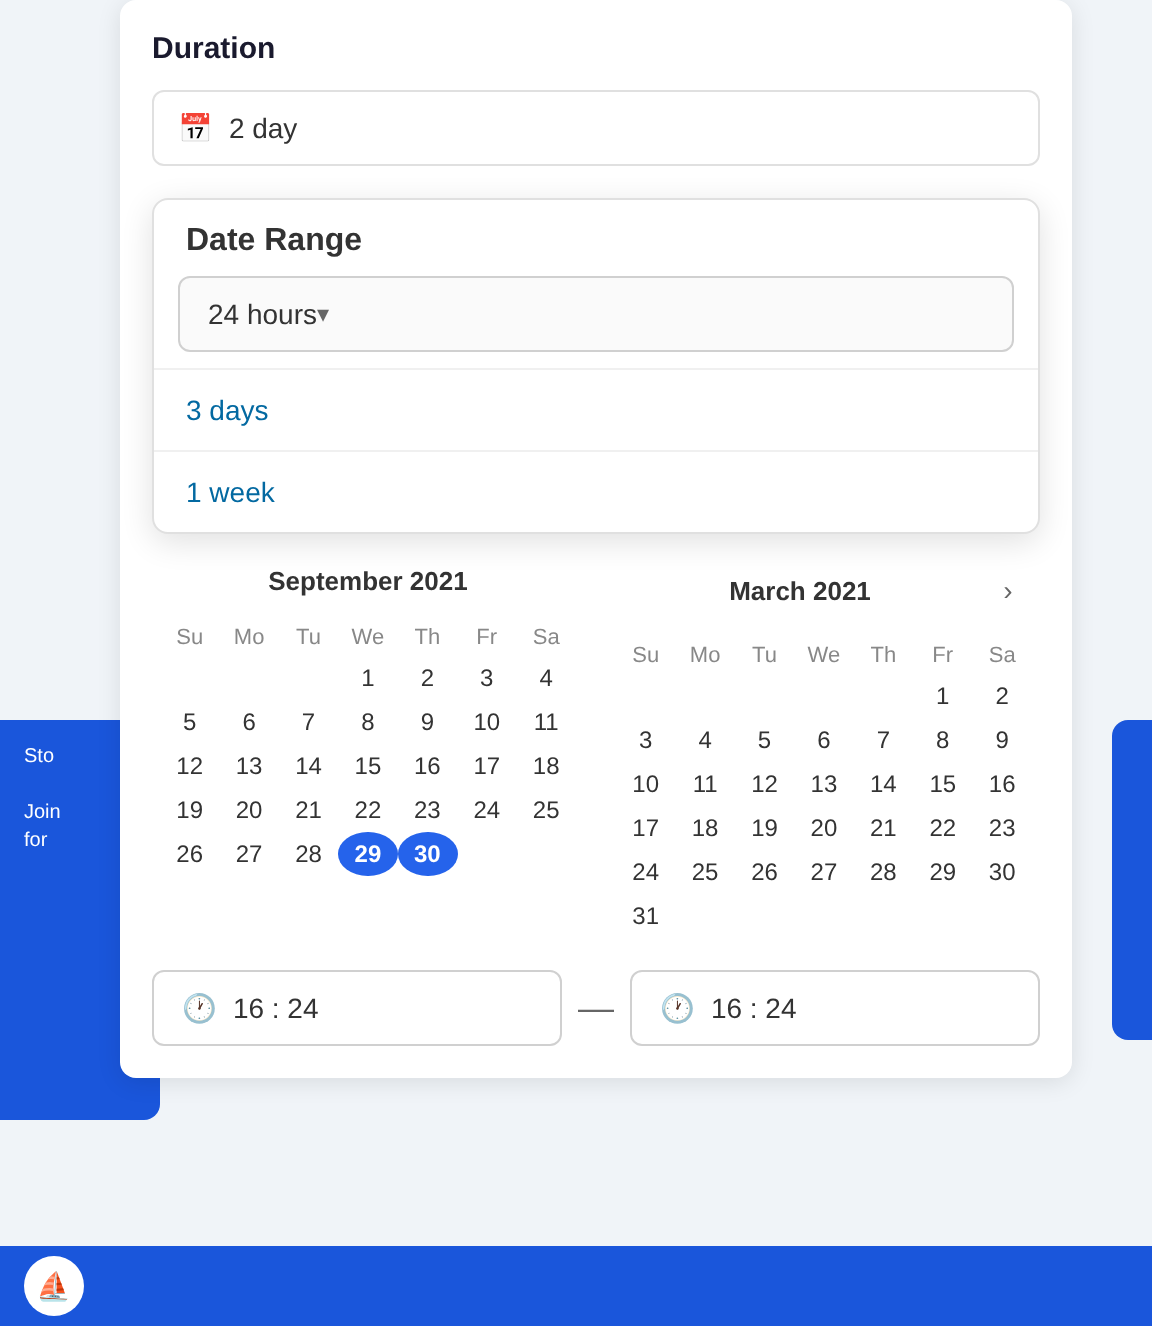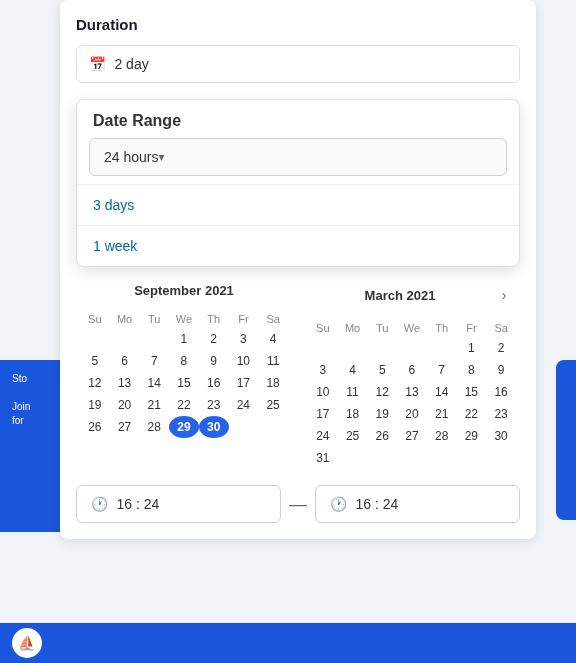--- a/index.html
+++ b/index.html
@@ -10,21 +10,21 @@
       background: #f0f4f8;
       position: relative;
       overflow: hidden;
     }
 
     .blue-sidebar {
       position: absolute;
       left: 0;
       top: 360px;
       width: 80px;
-      height: 172px;
+      height: 200px;
       background: #1a56db;
       border-radius: 0 8px 8px 0;
       padding: 12px;
       color: white;
       font-size: 11px;
       overflow: hidden;
     }
 
     .blue-sidebar-right {
       position: absolute;

